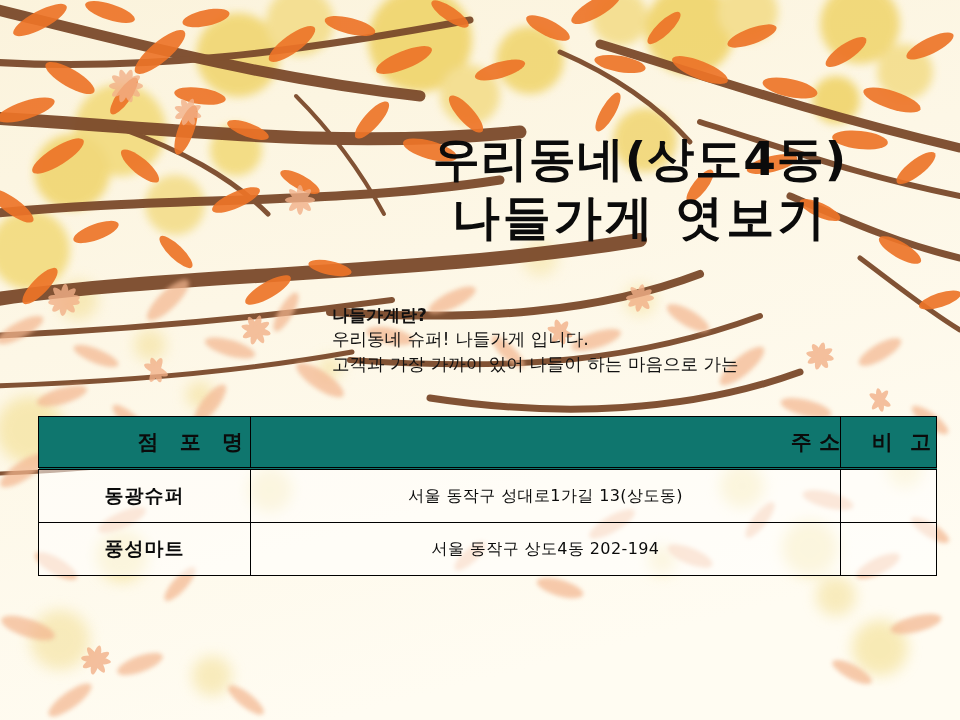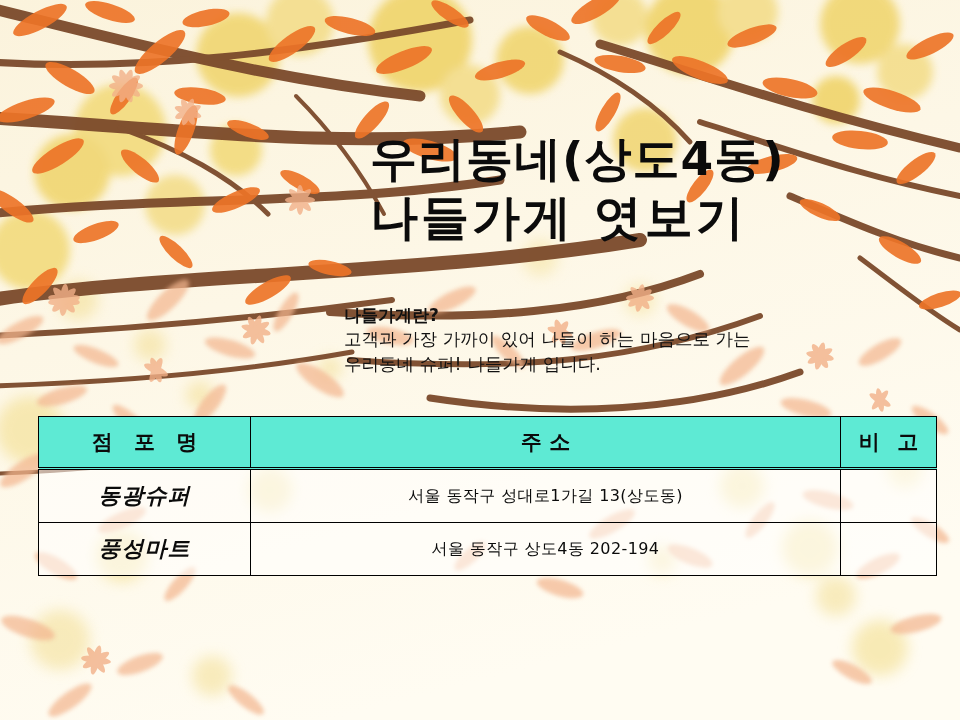--- a/index.html
+++ b/index.html
@@ -9,64 +9,64 @@
     background:#FAF2DC;
   }
   #stage{position:absolute;inset:0;width:960px;height:720px;}
 
   
   #bg-art{position:absolute;inset:0;width:960px;height:720px;z-index:0;}
 
   
   .title-block{
     position:absolute;left:370px;top:130px;width:540px;
-    z-index:5;text-align:left;
+    z-index:5;text-align:center;
   }
   .title-line{
     font-family:"DejaVu Sans","Liberation Sans",sans-serif;
     font-weight:bold;color:#0b0b0b;
     font-size:47px;line-height:58px;letter-spacing:1px;
     white-space:nowrap;
   }
   .title-line.l2{font-size:48px;letter-spacing:3px;}
 
   
   .intro{
-    position:absolute;left:344px;top:303px;width:600px;z-index:5;
+    position:absolute;left:332px;top:303px;width:600px;z-index:5;
     color:#111;
   }
   .intro-head{font-size:17px;font-weight:bold;line-height:24px;}
   .intro-body{font-size:17.5px;line-height:25px;font-weight:400;}
 
   
   .tbl-wrap{position:absolute;left:38px;top:416px;width:898px;z-index:5;}
   table.store-table{
     width:898px;border-collapse:collapse;table-layout:fixed;
   }
   table.store-table col.c1{width:212px;}
   table.store-table col.c2{width:590px;}
   table.store-table col.c3{width:96px;}
 
   table.store-table th,table.store-table td{
     border:1px solid #000;padding:0;margin:0;
   }
   table.store-table thead th{
-    background:#5eead4;height:50px;
+    background:#0f766e;height:50px;
     border-bottom:3px double #000;
     font-size:21px;font-weight:bold;color:#0b0b0b;
-    text-align:center;vertical-align:middle;
+    text-align:right;vertical-align:middle;
   }
   .hdr-sp{letter-spacing:7px;padding-left:7px;}
   .hdr-note{letter-spacing:5px;padding-left:5px;}
 
   table.store-table tbody td{
     height:52px;background:rgba(255,255,255,0.55);
     vertical-align:middle;text-align:center;color:#0b0b0b;
   }
-  td.shop{font-size:22px;font-weight:bold;letter-spacing:1px;font-style:italic;}
+  td.shop{font-size:19px;font-weight:bold;letter-spacing:1px;}
   td.addr{font-size:16px;font-weight:normal;letter-spacing:0.4px;}
   td.note{}
 </style>
 </head>
 <body>
 
 <div id="stage">
 
   <svg id="bg-art" viewBox="0 0 960 720" preserveAspectRatio="none" xmlns="http://www.w3.org/2000/svg">
     <defs>
@@ -556,22 +556,22 @@
     </g>
   </svg>
 
   <div class="title-block">
     <div class="title-line l1">우리동네(상도4동)</div>
     <div class="title-line l2">나들가게 엿보기</div>
   </div>
 
   <div class="intro">
     <div class="intro-head">나들가게란?</div>
+    <div class="intro-body">우리동네 슈퍼! 나들가게 입니다.</div>
     <div class="intro-body">고객과 가장 가까이 있어 나들이 하는 마음으로 가는</div>
-    <div class="intro-body">우리동네 슈퍼! 나들가게 입니다.</div>
   </div>
 
   <div class="tbl-wrap">
     <table class="store-table">
       <colgroup>
           <col class="c1">
           <col class="c2">
           <col class="c3">
         </colgroup>
       <thead>

